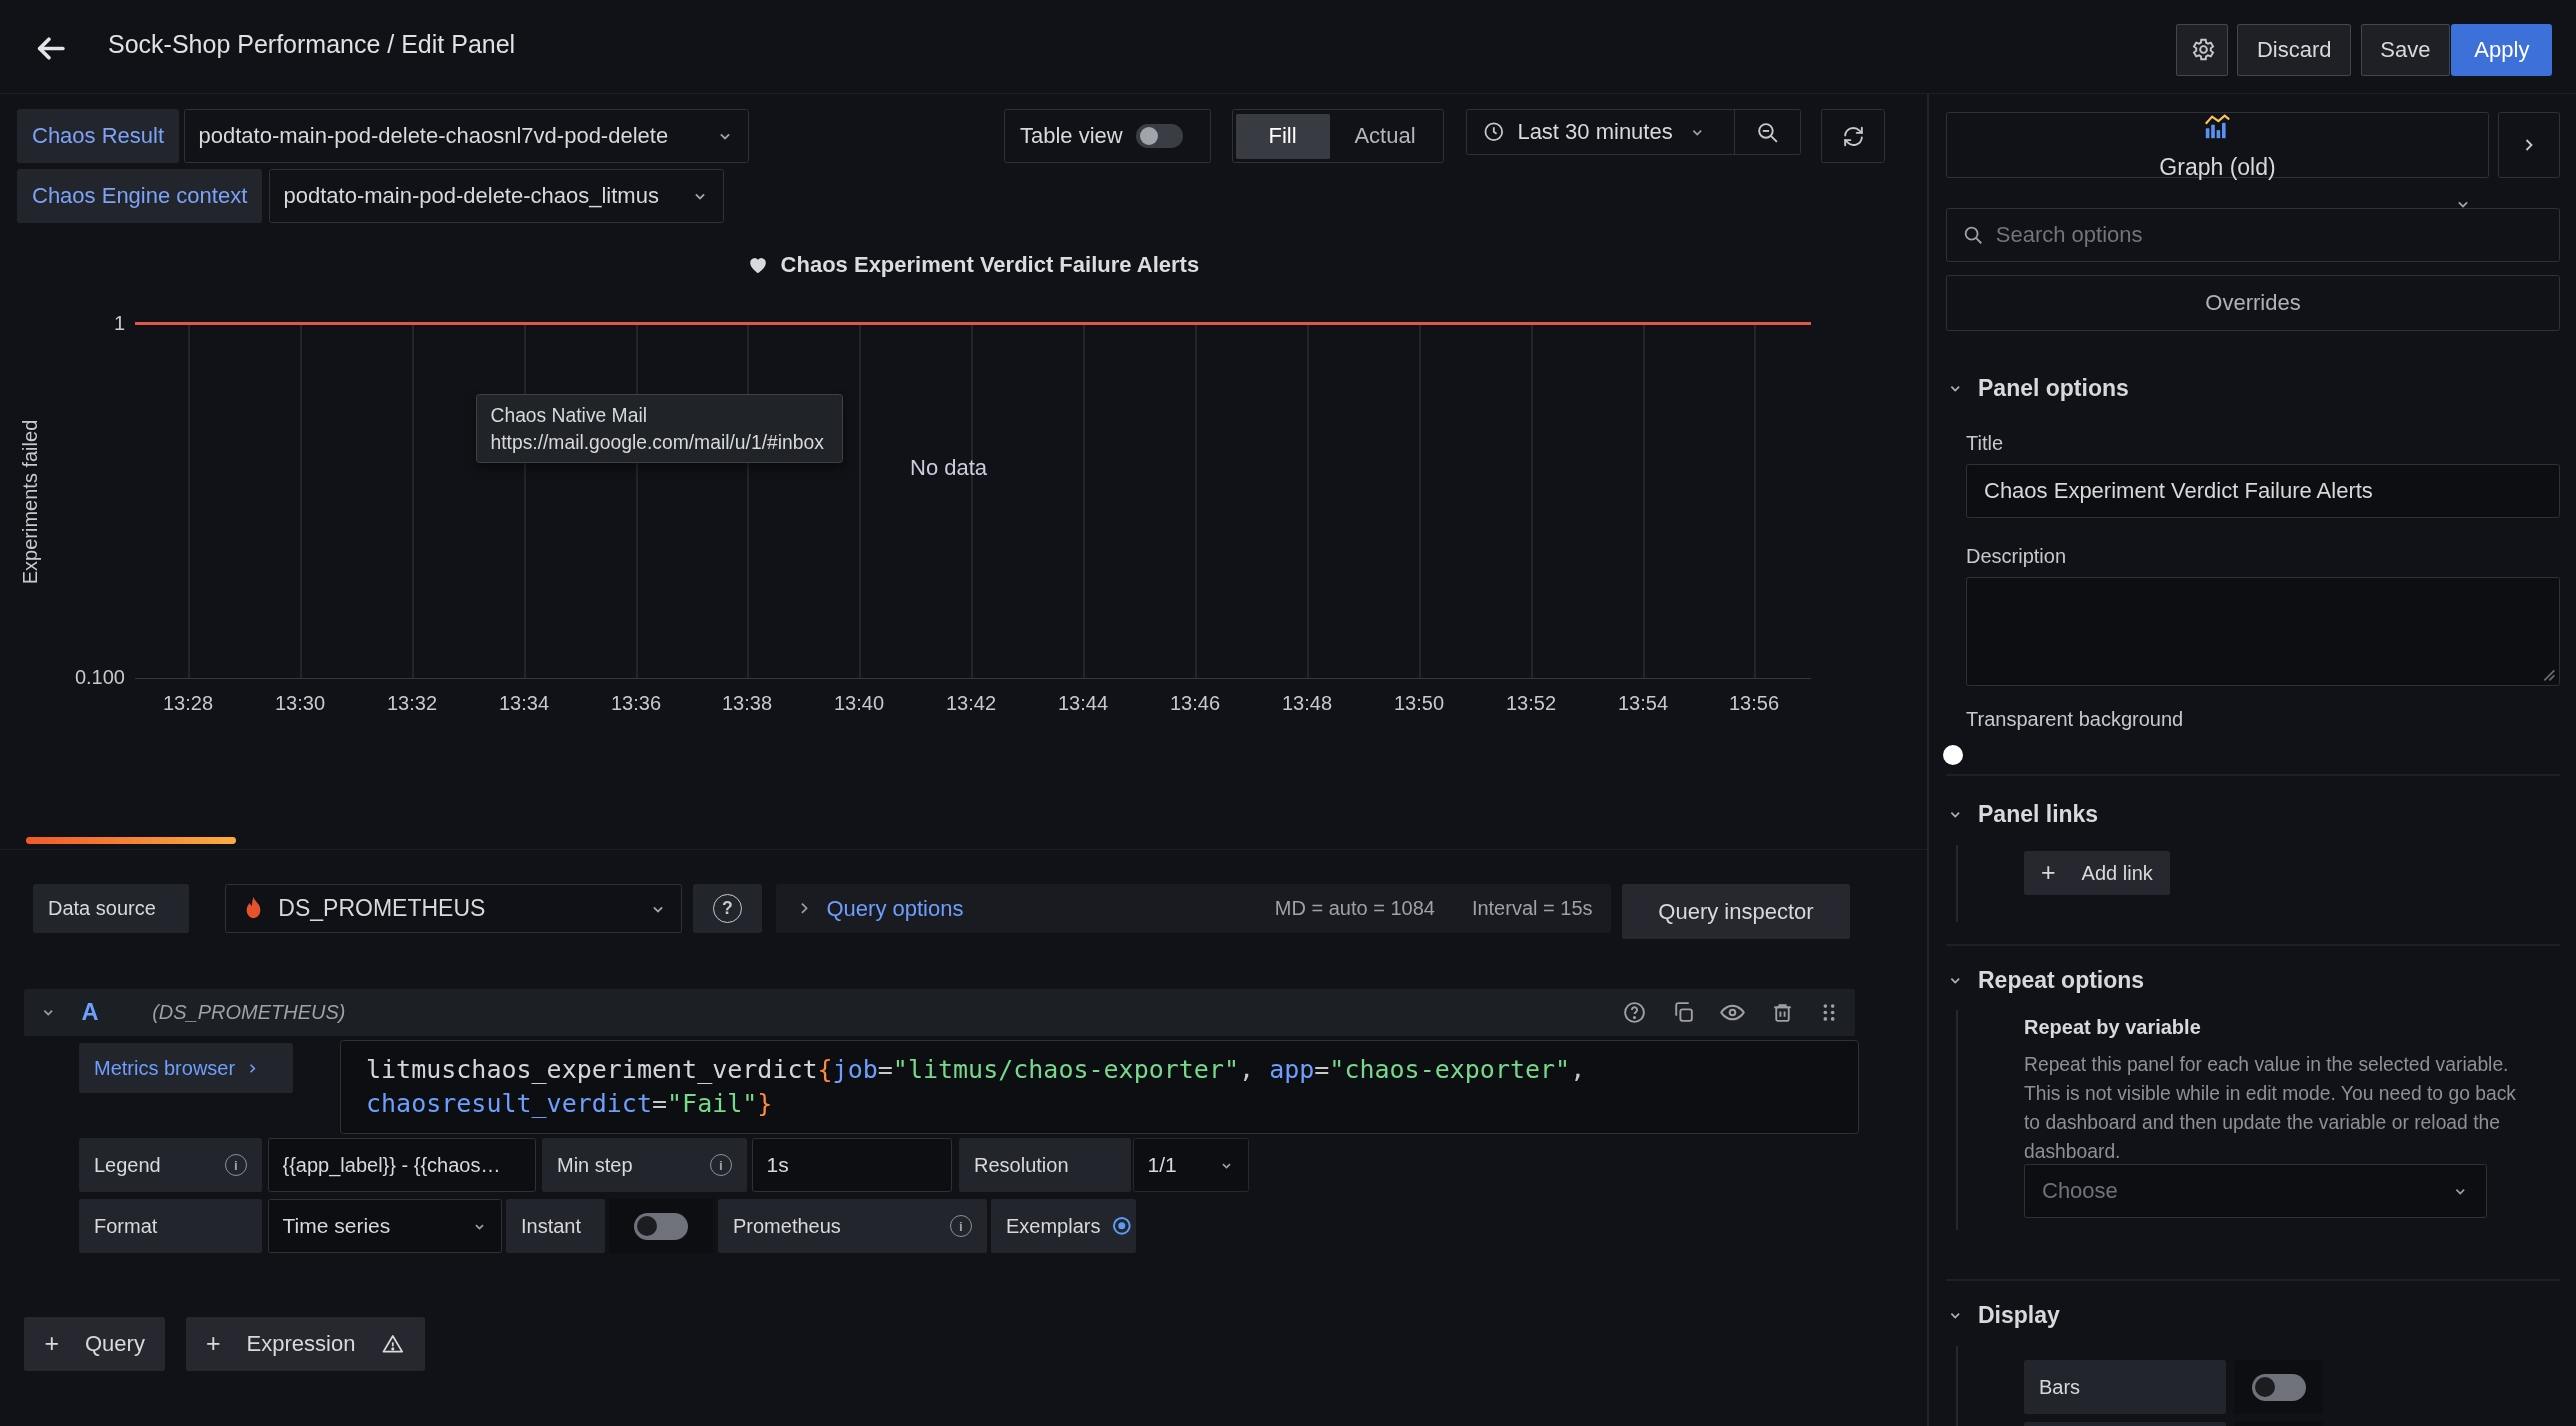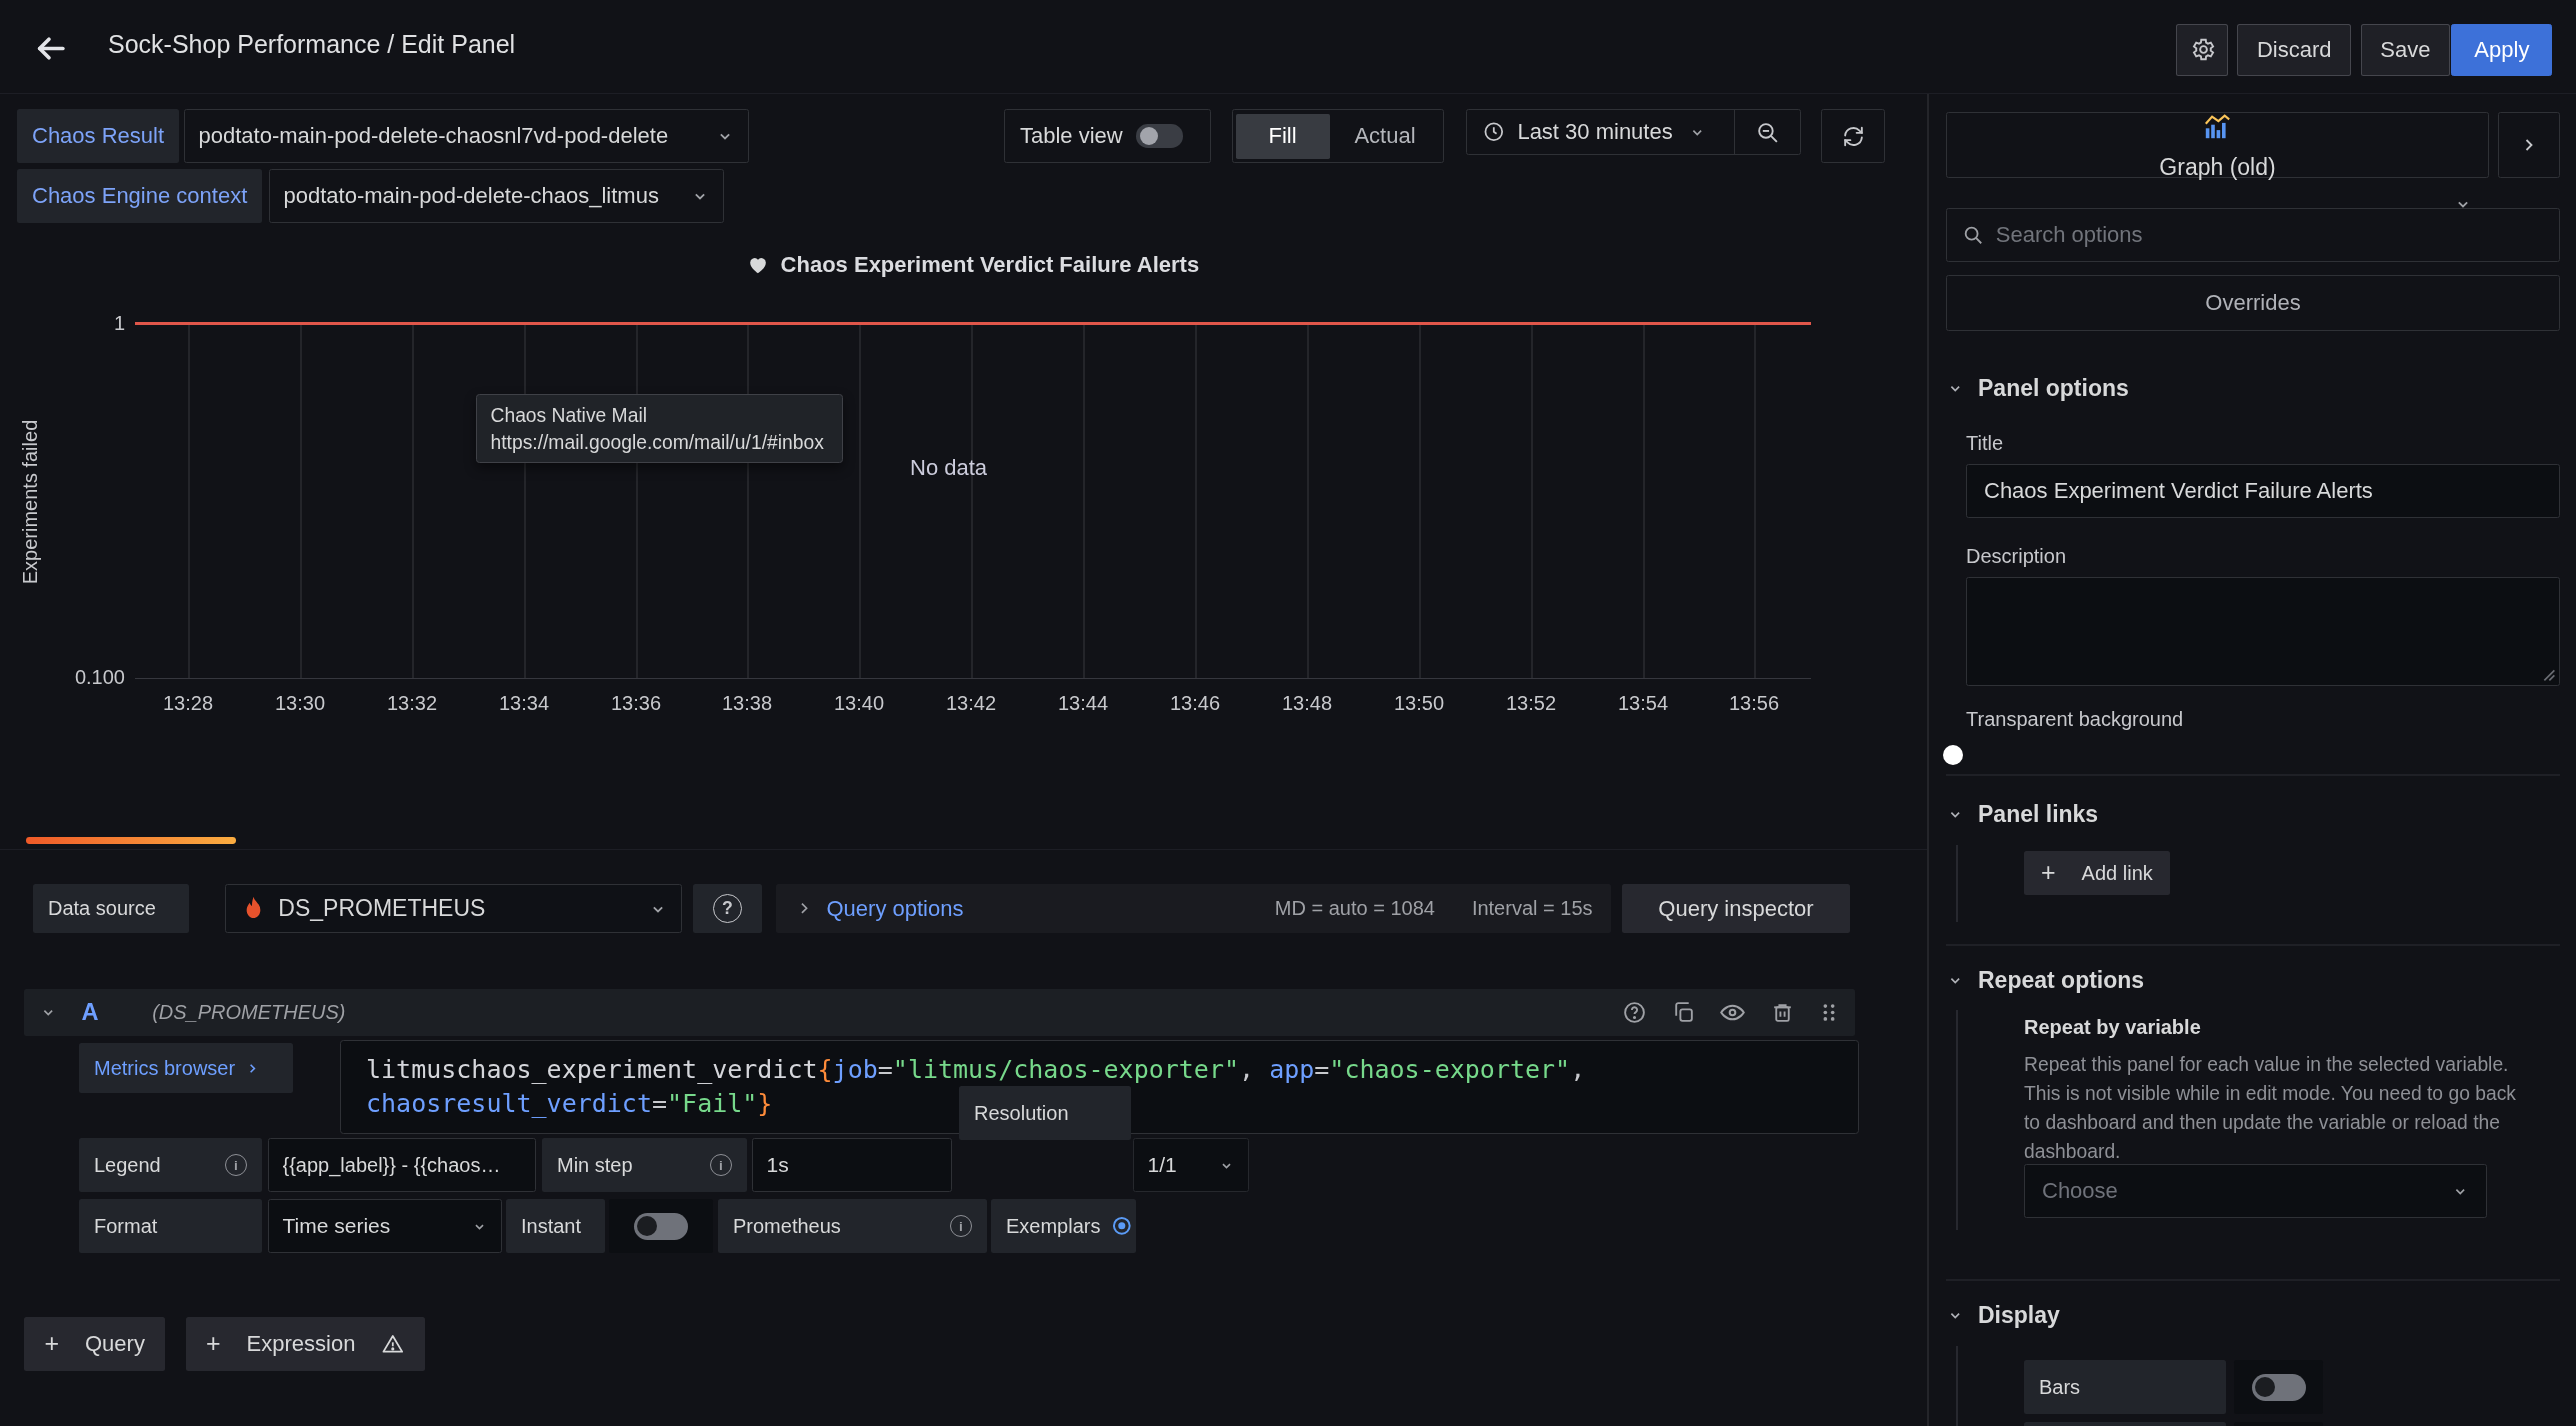--- a/index.html
+++ b/index.html
@@ -282,21 +282,21 @@
       <svg width="18.5" height="18.5" viewBox="0 0 24 24" fill="none" stroke="currentColor" stroke-width="2.2">
         <path d="M9 6l6 6-6 6"></path>
       </svg>
     </span>
   <span style="font-size:22px;font-weight:500;color:#6e9fff;">Query options</span>
   <span style="margin-left:auto;display:flex;gap:37px;">
     <span style="font-size:20px;color:#9fa1a6;">MD = auto = 1084</span>
     <span style="font-size:20px;color:#9fa1a6;">Interval = 15s</span>
   </span>
 </div>
-<button class="abs btn-flat" style="left:1622px;top:884px;width:228px;height:49px;font-size:22px;border:none;">Query inspector</button>
+<button class="abs btn-flat" style="left:1622px;top:884px;width:228px;height:55px;font-size:22px;border:none;">Query inspector</button>
 
 
 <div class="abs flex" style="left:24.4px;top:989px;width:1831px;height:47px;background:#1c1f24;border-radius:2.5px;padding:0 15px;gap:23.6px;cursor:pointer;">
   <span style="color:#9fa1a6;">
       <svg width="18.5" height="18.5" viewBox="0 0 24 24" fill="none" stroke="currentColor" stroke-width="2.2">
         <path d="M7 10l5 5 5-5"></path>
       </svg>
     </span>
   <span style="font-size:23.6px;font-weight:600;color:#6e9fff;">A</span>
   <span style="font-size:20px;font-style:italic;color:#9fa1a6;margin-left:30px;">(DS_PROMETHEUS)</span>
@@ -364,21 +364,21 @@
 <div class="abs input-box" style="left:268px;top:1138px;width:268px;height:54px;font-size:20px;">
   <span style="overflow:hidden;white-space:nowrap;">{{app_label}} - {{chaos…</span>
 </div>
 <div class="abs label-box" style="left:542px;top:1138px;width:205px;height:54px;justify-content:space-between;">
   <span>Min step</span>
   <span class="icon-info"></span>
 </div>
 <div class="abs input-box" style="left:752px;top:1138px;width:200px;height:54px;font-size:21px;">
   <span>1s</span>
 </div>
-<div class="abs label-box" style="left:959px;top:1086px;width:172px;height:54px;">
+<div class="abs label-box" style="left:959px;top:1138px;width:172px;height:54px;">
   <span>Resolution</span>
 </div>
 <div class="abs input-box" style="left:1133px;top:1138px;width:116px;height:54px;font-size:21px;border-color:#26282d;cursor:pointer;">
   <span>1/1</span>
   <span class="select-chevron">
       <svg width="17" height="17" viewBox="0 0 24 24" fill="none" stroke="currentColor" stroke-width="2.2">
         <path d="M7 10l5 5 5-5"></path>
       </svg>
     </span>
 </div>

